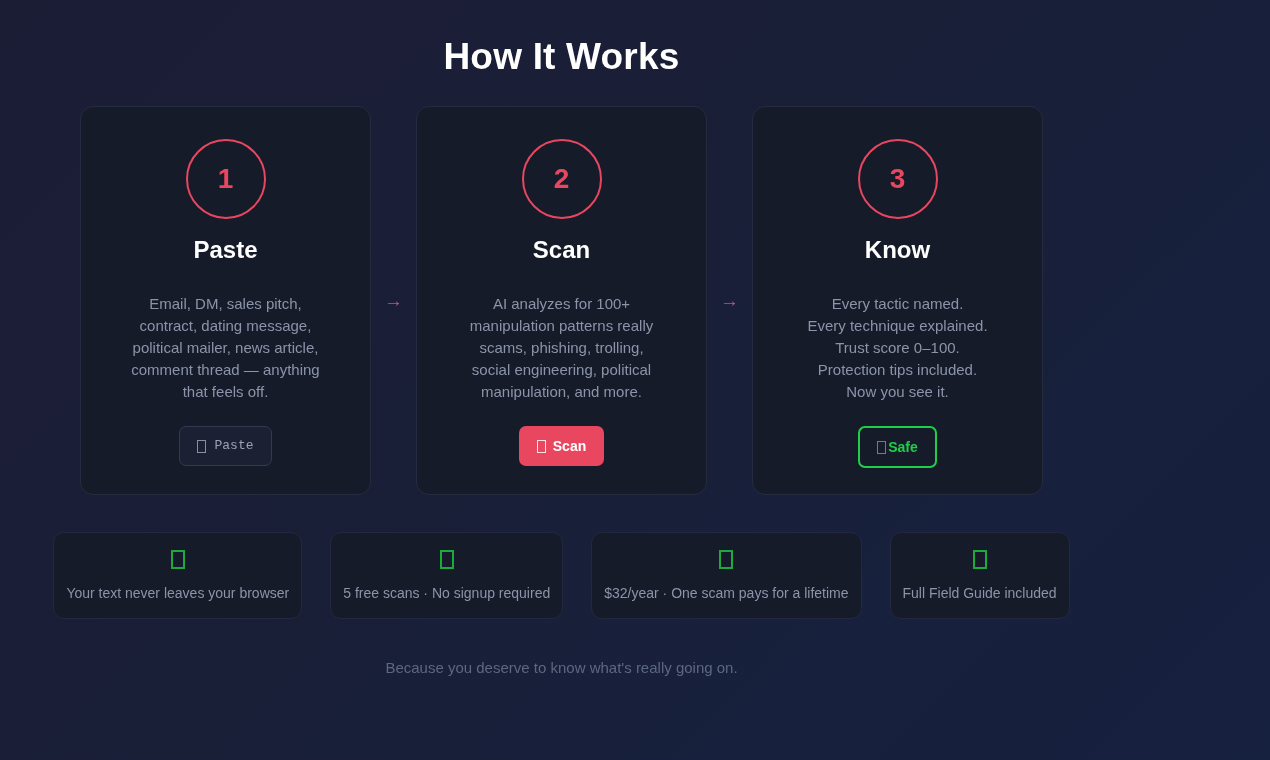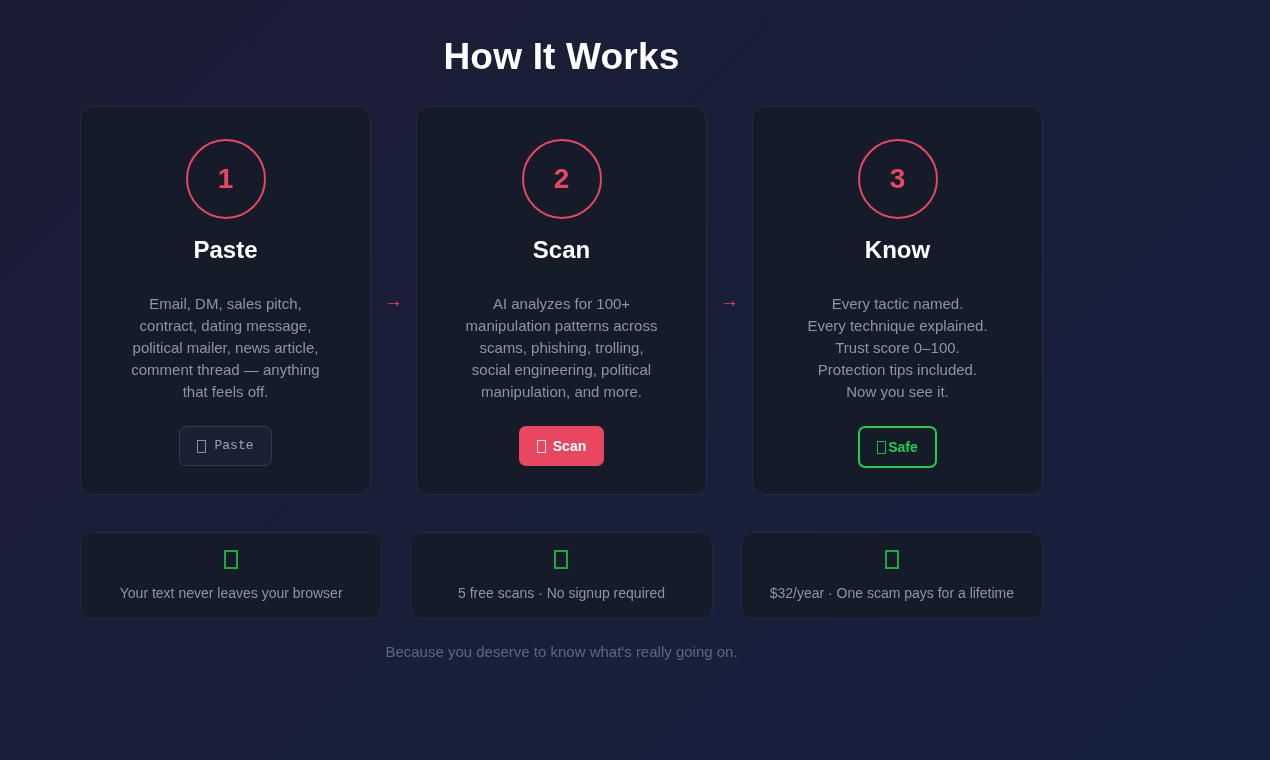--- a/index.html
+++ b/index.html
@@ -201,21 +201,21 @@
     border-radius: 26px;
     color: #ffffff;
     font-family: "Liberation Sans", sans-serif;
     font-size: 21px;
     font-weight: bold;
     letter-spacing: 0.2px;
     padding: 16px 44px;
     line-height: 26px;
   }
   .tagline {
-    margin-top: 23px;
+    margin-top: 39px;
     text-align: center;
     font-size: 15px;
     line-height: 20px;
     color: #5c6782;
   }
 </style>
 </head>
 <body>
 
 <div class="page">
@@ -245,21 +245,21 @@
     <div class="arrow">
       <span>→</span>
     </div>
 
     <div class="step-card">
       <div class="step-num">
         <span>2</span>
       </div>
       <div class="step-title">Scan</div>
       <div class="step-desc">AI analyzes for 100+
-manipulation patterns across
+manipulation patterns really
 scams, phishing, trolling,
 social engineering, political
 manipulation, and more.</div>
       <div class="step-action-wrap">
         <button class="btn-scan">
           <span class="tofu"></span>
           <span>Scan</span>
         </button>
       </div>
     </div>
@@ -298,19 +298,23 @@
     <div class="badge">
       <span class="badge-icon"></span>
       <span class="badge-label">5 free scans · No signup required</span>
     </div>
 
     <div class="badge">
       <span class="badge-icon"></span>
       <span class="badge-label">$32/year · One scam pays for a lifetime</span>
     </div>
 
+    <div class="badge">
+      <span class="badge-icon"></span>
+      <span class="badge-label">Full Field Guide included</span>
+    </div>
 
   </div>
 
 
   <div class="tagline">Because you deserve to know what's really going on.</div>
 
 </div>
 
 </body></html>

